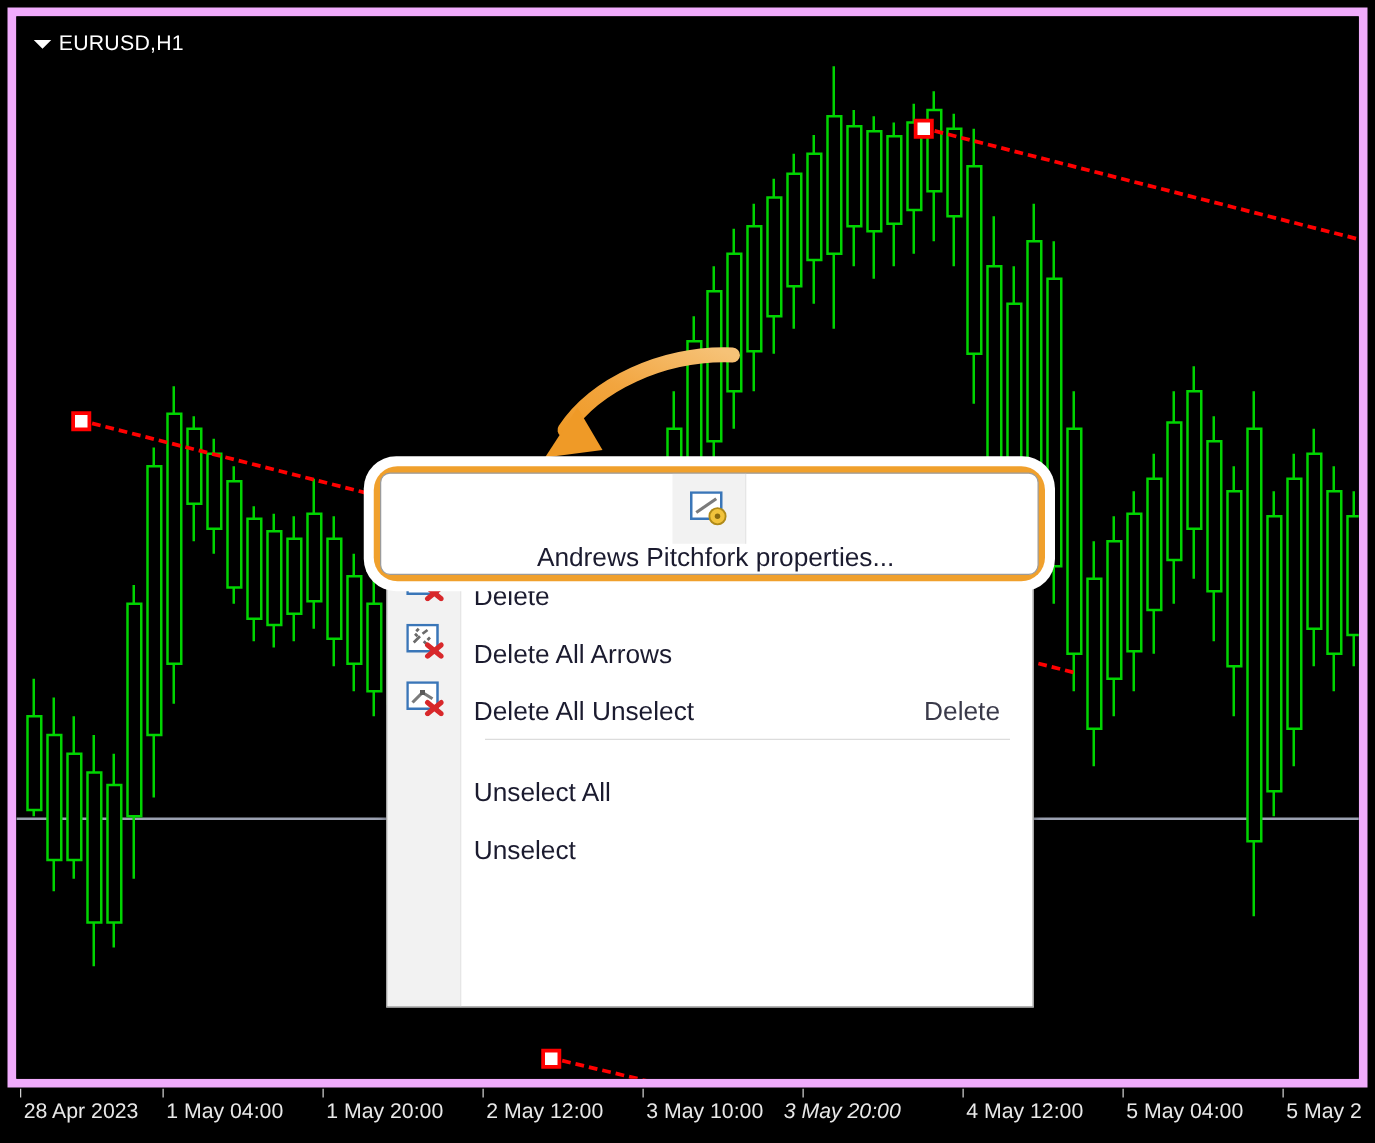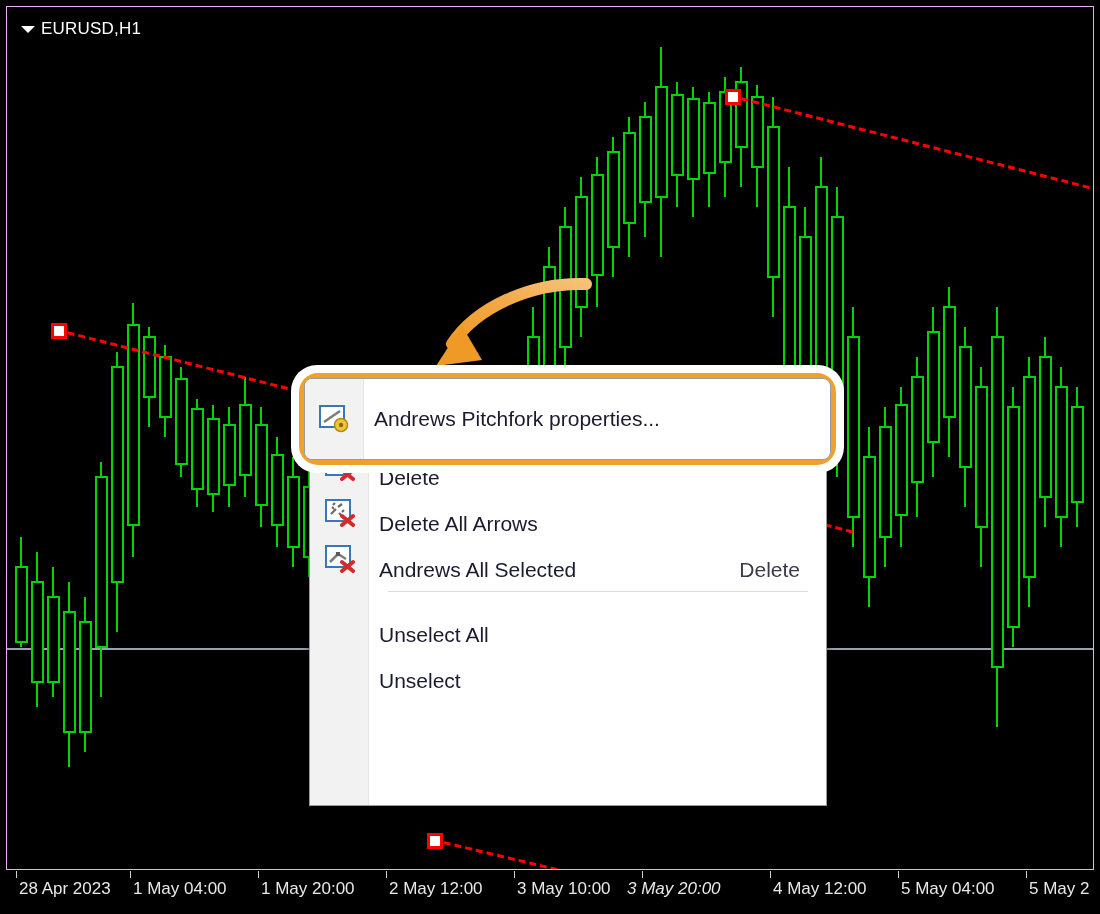--- a/index.html
+++ b/index.html
@@ -8,21 +8,21 @@
     background: #000;
     font-family: "Liberation Sans", sans-serif;
     overflow: hidden;
   }
   #root { position: relative; width: 1100px; height: 914px; background: #000; }
 
   
   .chart-frame {
     position: absolute; left: 6px; top: 6px;
     width: 1088px; height: 864px;
-    border: 1px solid #f0abfc;
+    border: 7px solid #f0abfc;
     background: #000;
     overflow: hidden;
   }
   .chart-canvas { position:absolute; inset:0; }
 
   .symbol-label {
     position: absolute; left: 34px; top: 12px;
     color: #ffffff; font-size: 17px; letter-spacing: .2px;
     white-space: nowrap;
   }
@@ -91,21 +91,21 @@
     border-radius: 19px; background: #f0a02c;
   }
   .hl-inner {
     position: absolute; left: 13px; top: 13px; right: 13px; bottom: 13px;
     border-radius: 8px; background: #ffffff;
     border: 1px solid #9b9b9b;
     overflow: hidden;
   }
   .hl-row {
     position:absolute; inset:0; display:flex; align-items:center;
-    color:#1b1b2f; font-size:21px;
+    color:#1b1b2f; font-size:21px;flex-direction:column;
   }
   .hl-row .hl-gutter {
     width: 59px; min-width:59px; height:100%;
     background:#f2f2f2; border-right:1px solid #e6e6e6;
     display:flex; align-items:center; justify-content:center;
   }
   .hl-row .hl-label { padding-left: 10px; white-space: nowrap; }
 
   
   .anno-arrow { position: absolute; left: 410px; top: 268px; z-index: 25; }
@@ -342,21 +342,21 @@
         <div class="mitem">
           <div class="m-ico">
             <span class="ico-box"><svg width="30" height="28" viewBox="0 0 30 28">
                 <rect x="1" y="1" width="24" height="21" fill="#ffffff" stroke="#3a76b8" stroke-width="2"></rect>
                 <line x1="5" y1="17" x2="13" y2="9" stroke="#7b7b7b" stroke-width="2.5"></line>
                 <line x1="13" y1="9" x2="21" y2="14" stroke="#7b7b7b" stroke-width="2.5"></line>
                 <rect x="11" y="7" width="4" height="4" fill="#5a5a5a"></rect>
                 <path d="M17 17 L28 26 M28 17 L17 26" stroke="#d8282b" stroke-width="4" stroke-linecap="round"></path>
               </svg></span>
           </div>
-          <div class="m-label">Andrews All Selected</div>
+          <div class="m-label">Delete All Unselect</div>
           <div class="m-short">Delete</div>
         </div>
         <div class="sep"></div>
         <div class="mitem">
           <div class="m-ico">
             <span class="ico-box"></span>
           </div>
           <div class="m-label">Unselect All</div>
           <div class="m-short"></div>
         </div>

